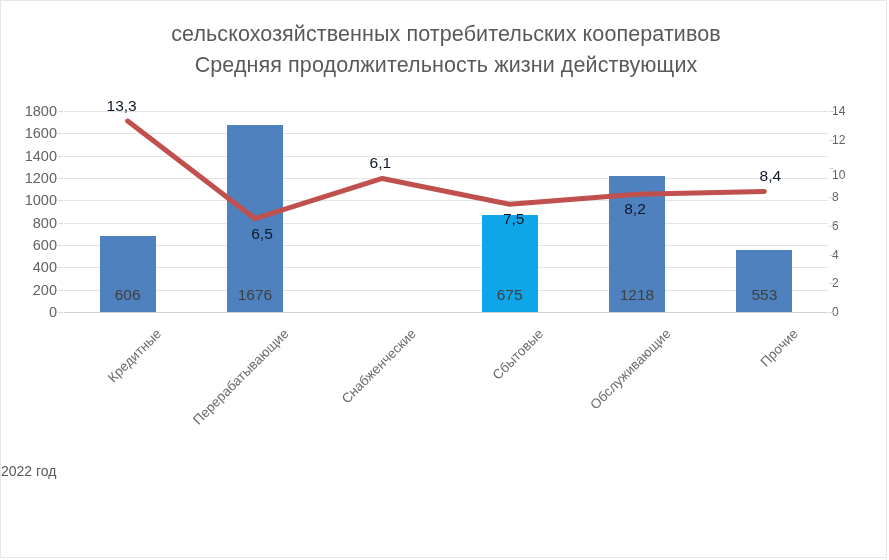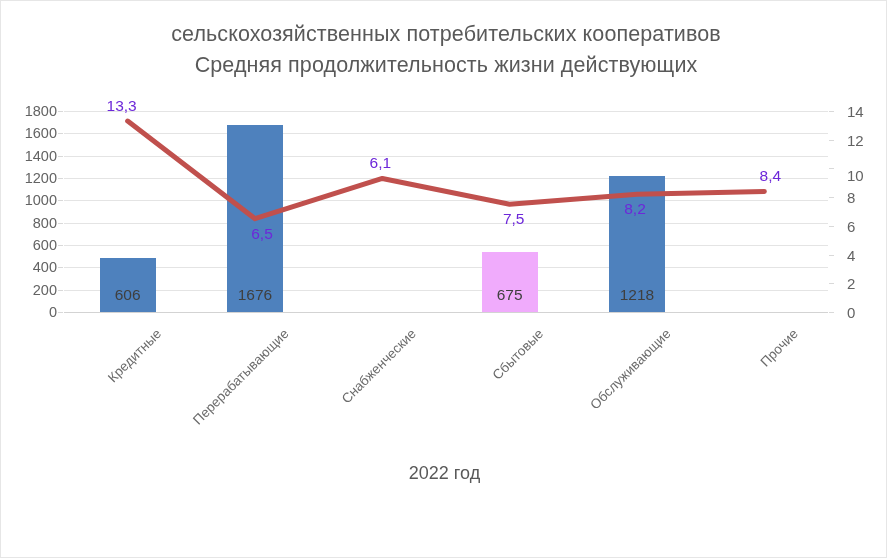--- a/index.html
+++ b/index.html
@@ -50,23 +50,23 @@
   }
   .ytick-l{
     position:absolute;right:100%;
     margin-right:7px;
     transform:translateY(-50%);
     font-size:14.5px;color:#636363;
     white-space:nowrap;
   }
   .ytick-r{
     position:absolute;left:100%;
-    margin-left:19px;
+    margin-left:4px;
     transform:translateY(-50%);
-    font-size:15px;color:#636363;
+    font-size:12px;color:#636363;
     white-space:nowrap;
   }
   .tickmark-l{
     position:absolute;right:100%;
     margin-right:1px;width:5px;height:1px;
     background:#d9d9d9;
   }
   .tickmark-r{
     position:absolute;left:100%;
     margin-left:1px;width:5px;height:1px;
@@ -91,21 +91,21 @@
   
   #line-svg{
     position:absolute;left:0;top:0;
     width:100%;height:100%;
     overflow:visible;
   }
   .line-label{
     position:absolute;
     transform:translate(-50%,-100%);
     font-size:15.5px;
-    color:#6d28d9;
+    color:#0f172a;
     white-space:nowrap;
   }
 
   
   #cat-labels{
     position:absolute;left:63px;top:311px;
     width:764px;height:0;
   }
   .cat{
     position:absolute;
@@ -115,22 +115,21 @@
     white-space:nowrap;
     transform-origin:right top;
     transform:rotate(-45deg);
     text-align:right;
   }
 
   
   #axis-title{
     position:absolute;
     left:0;top:462px;width:887px;
-    text-align:center;
-    font-size:18px;
+    font-size:14px;
     color:#595959;
   }
 
   
   #legend{
     position:absolute;
     left:0;top:518px;width:887px;
     display:flex;justify-content:center;align-items:center;
     gap:28px;
   }
@@ -153,31 +152,34 @@
       <div class="axis-baseline" style="top: 201px;"></div>
       <div class="gridline" style="top: 178.667px;"></div>
       <div class="gridline" style="top: 156.333px;"></div>
       <div class="gridline" style="top: 134px;"></div>
       <div class="gridline" style="top: 111.667px;"></div>
       <div class="gridline" style="top: 89.3333px;"></div>
       <div class="gridline" style="top: 67px;"></div>
       <div class="gridline" style="top: 44.6667px;"></div>
       <div class="gridline" style="top: 22.3333px;"></div>
       <div class="gridline" style="top: 0px;"></div>
-      <div class="bar" style="left: 35.6667px; width: 56px; height: 54px; background: rgb(78, 129, 189);">
+      <div class="bar" style="left: 35.6667px; width: 56px; height: 76px; background: rgb(78, 129, 189);">
         <div class="bar-label">606</div>
       </div>
       <div class="bar" style="left: 163px; width: 56px; height: 187.153px; background: rgb(78, 129, 189);">
         <div class="bar-label">1676</div>
       </div>
-      <div class="bar" style="left: 417.667px; width: 56px; height: 60px; background: #f0abfc;">
+      <div class="bar" style="left: 417.667px; width: 56px; height: 97px; background: #0ea5e9;">
         <div class="bar-label">675</div>
       </div>
       <div class="bar" style="left: 545px; width: 56px; height: 136.01px; background: rgb(78, 129, 189);">
         <div class="bar-label">1218</div>
+      </div>
+      <div class="bar" style="left: 672.333px; width: 56px; height: 61.7517px; background: rgb(78, 129, 189);">
+        <div class="bar-label">553</div>
       </div>
       <svg id="line-svg" viewBox="0 0 764 201" preserveAspectRatio="none">
         <polyline points="63.666666666666664,10.049999999999983 191,107.67857142857143 318.3333333333333,67.4785714285714 445.6666666666667,93.32142857142857 573,83.27142857142859 700.3333333333333,80.4" fill="none" stroke="#C0504D" stroke-width="5" stroke-linejoin="round" stroke-linecap="round"></polyline>
       </svg>
       <div class="line-label" style="left: 57.6667px; top: 4.05px;">13,3</div>
       <div class="line-label" style="left: 198px; top: 131.679px;">6,5</div>
       <div class="line-label" style="left: 316.333px; top: 61.4786px;">6,1</div>
       <div class="line-label" style="left: 449.667px; top: 117.321px;">7,5</div>
       <div class="line-label" style="left: 571px; top: 107.271px;">8,2</div>
       <div class="line-label" style="left: 706.333px; top: 74.4px;">8,4</div>

